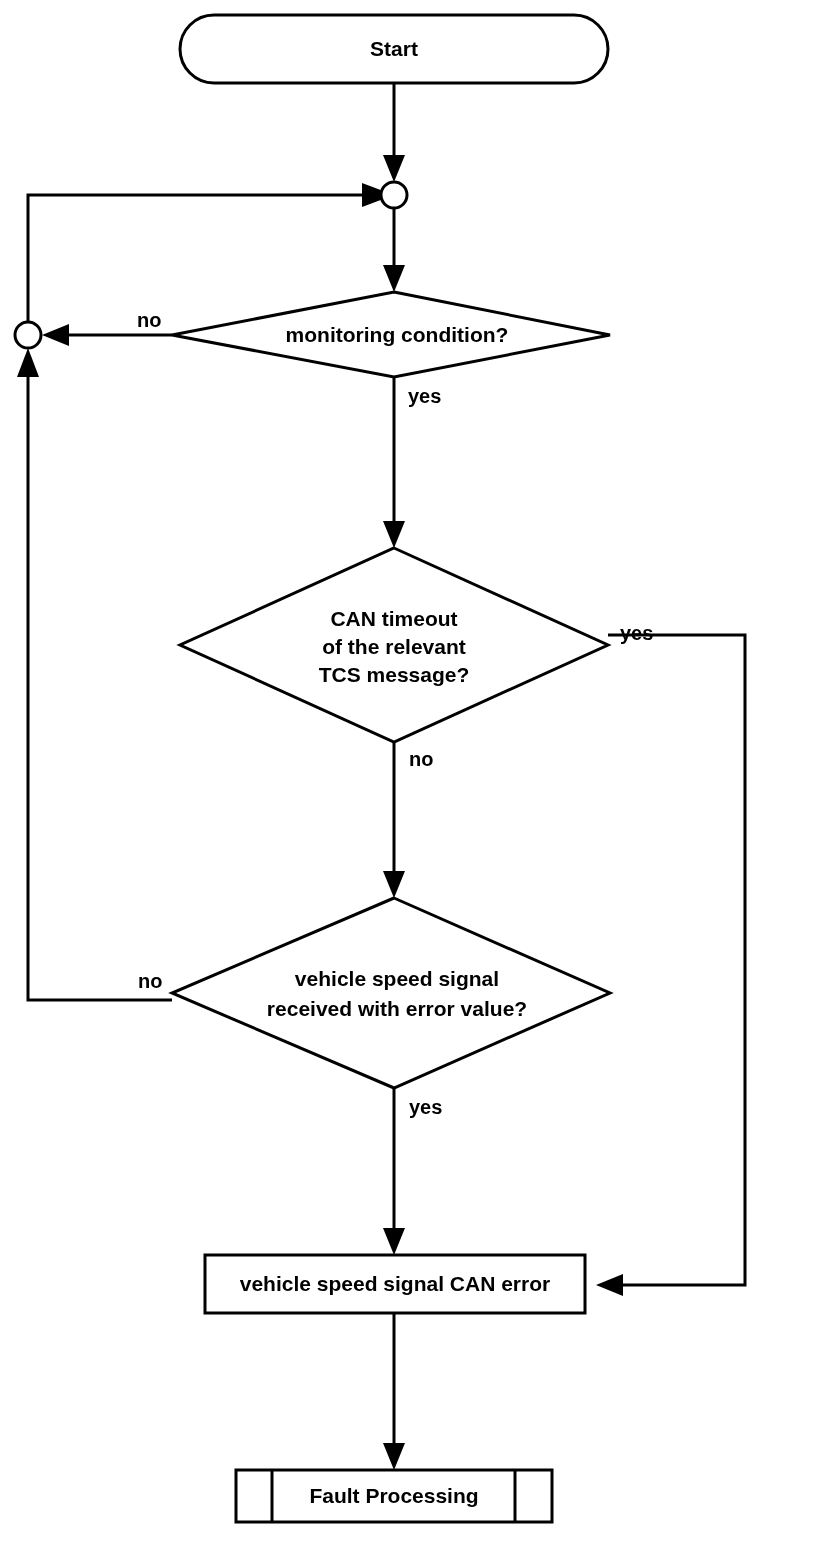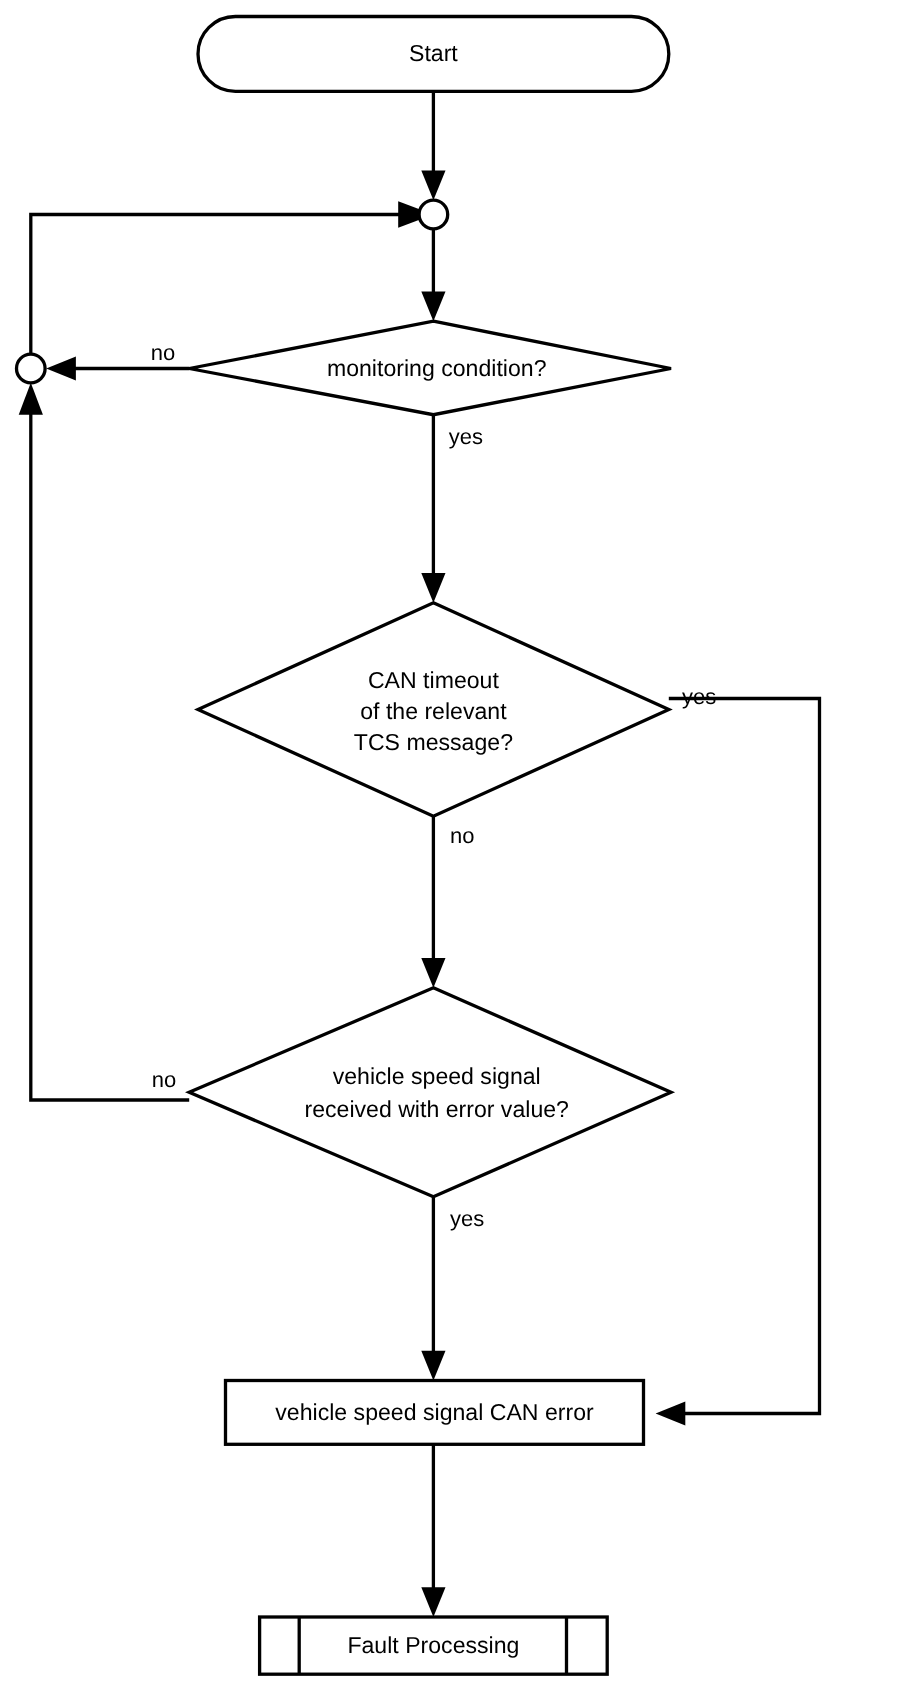--- a/index.html
+++ b/index.html
@@ -10,20 +10,21 @@
   body {
     width: 816px;
     height: 1542px;
     font-family: "Liberation Sans", sans-serif;
   }
   #flowchart-root {
     position: relative;
     width: 816px;
     height: 1542px;
     overflow: hidden;
+    font-weight: bold;
   }
   svg.chart {
     display: block;
     width: 816px;
     height: 1542px;
   }
   .shape {
     fill: #ffffff;
     stroke: #000000;
     stroke-width: 3;

